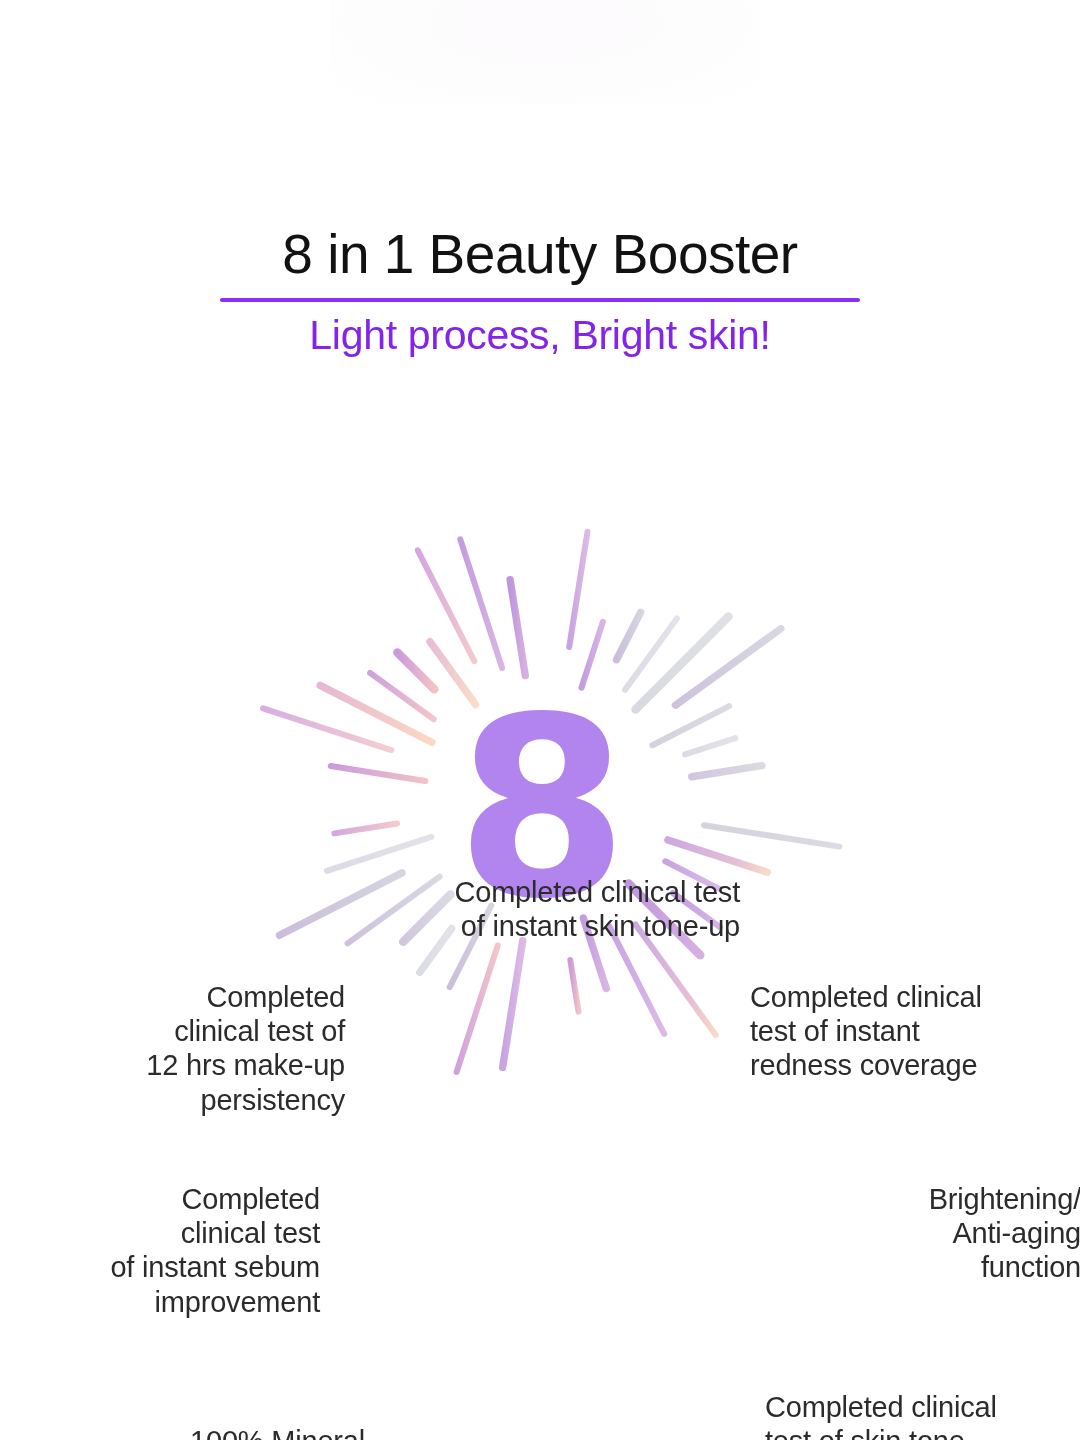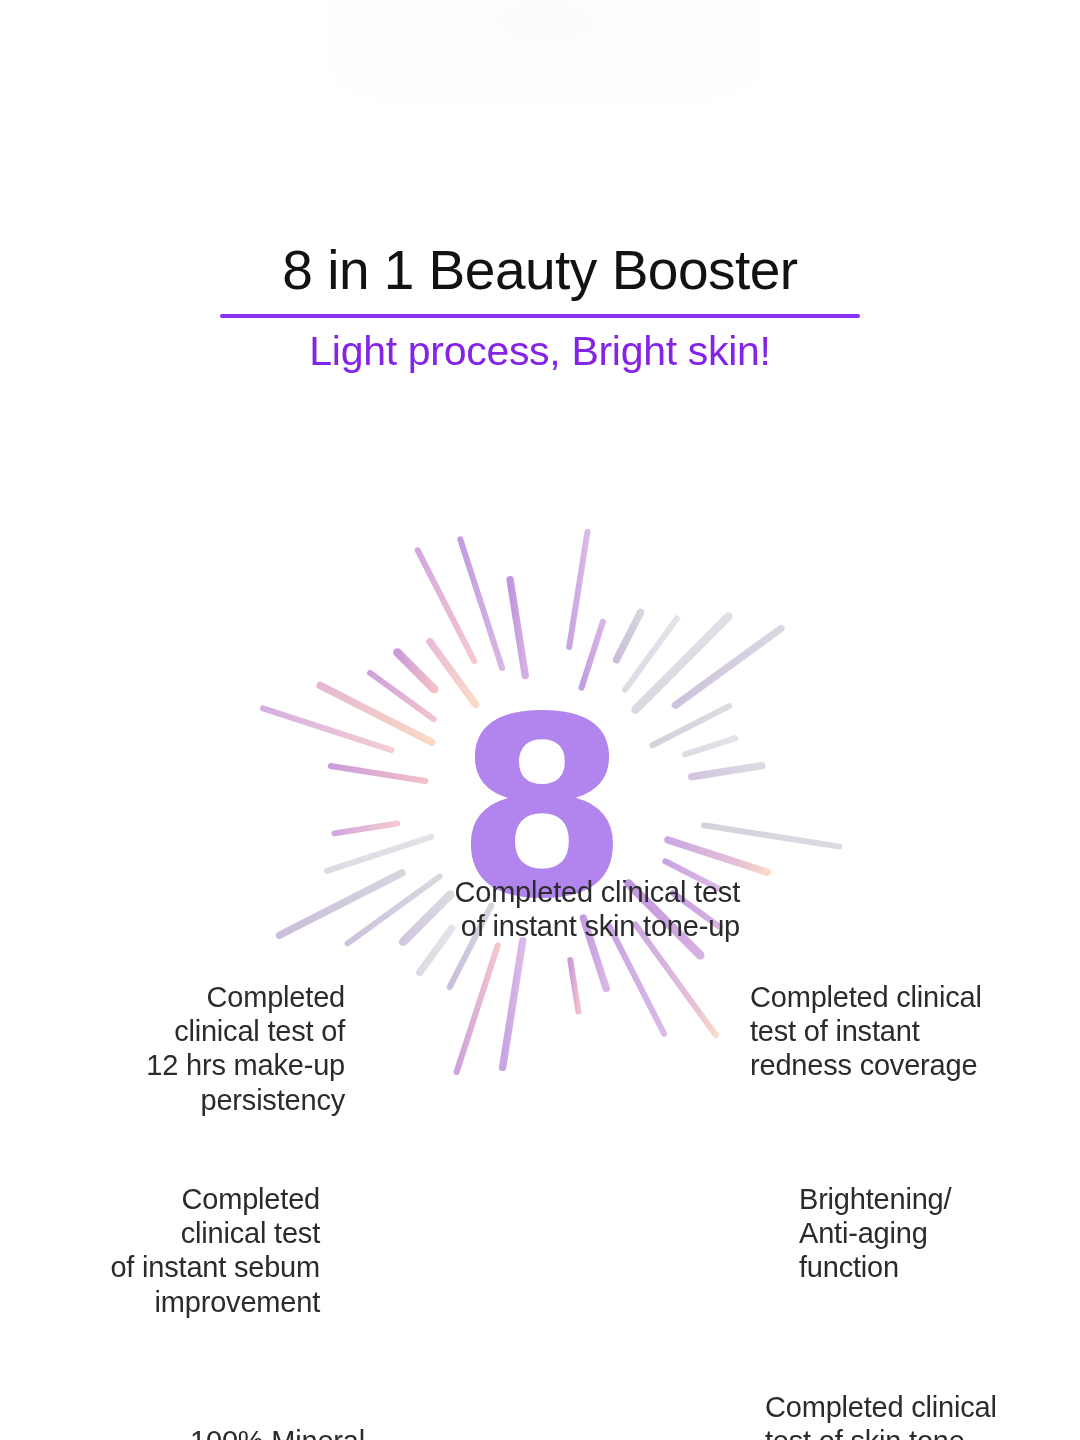--- a/index.html
+++ b/index.html
@@ -25,21 +25,21 @@
     width: 430px;
     height: 105px;
     background: radial-gradient(ellipse at 50% 20%, #fdfbfd 0%, #fefdfe 55%, #ffffff 100%);
     pointer-events: none;
   }
 
   
   #header {
     position: absolute;
     left: 0;
-    top: 242px;
+    top: 226px;
     width: 1080px;
     text-align: center;
   }
   #page-title {
     font-size: 55px;
     font-weight: 400;
     letter-spacing: -0.5px;
     line-height: 1.05;
     color: #121212;
     margin: 0;
@@ -106,21 +106,21 @@
     font-weight: 400;
     letter-spacing: -0.2px;
     white-space: pre-line;
   }
 
   
   #label-top            { left: 340px; top: 455px;  width: 400px; text-align: right; }
   #label-top-left       { left: 75px;  top: 560px;  width: 270px; text-align: right; }
   #label-top-right      { left: 750px; top: 560px;  width: 290px; text-align: left; }
   #label-mid-left       { left: 20px;  top: 762px;  width: 300px; text-align: right; }
-  #label-mid-right      { left: 799px; top: 762px;  width: 240px; text-align: left; }
+  #label-mid-right      { left: 841px; top: 762px;  width: 240px; text-align: right; }
   #label-bottom-left    { left: 100px; top: 970px;  width: 265px; text-align: right; }
   #label-bottom-right   { left: 765px; top: 970px;  width: 290px; text-align: left; }
 </style>
 </head>
 <body>
 
 <div id="top-wash"></div>
 
 <div id="header">
   <h1 id="page-title">8 in 1 Beauty Booster</h1>

